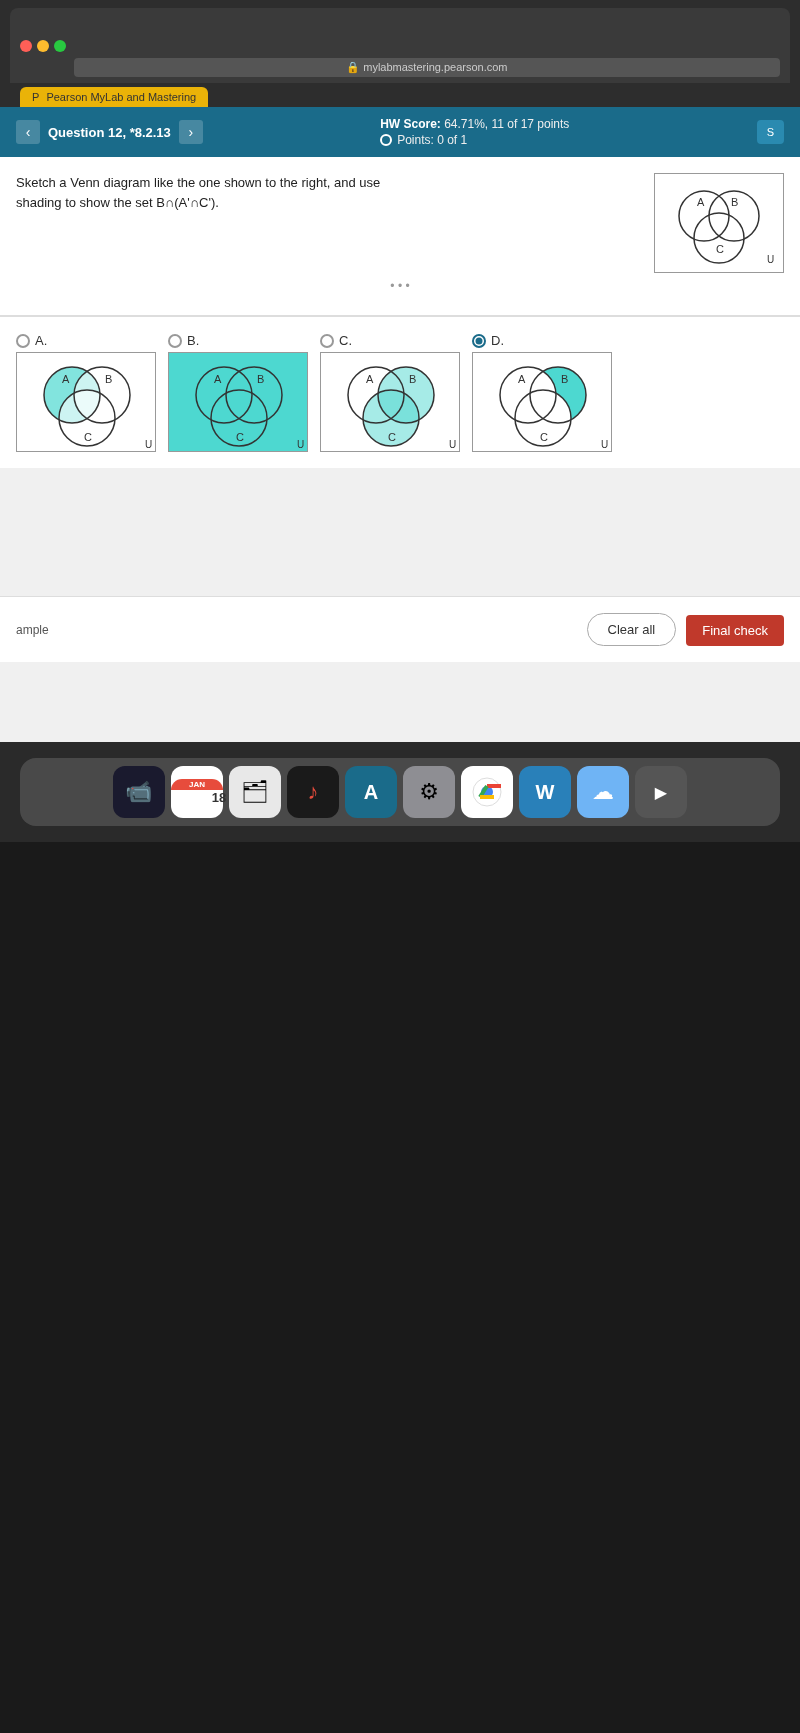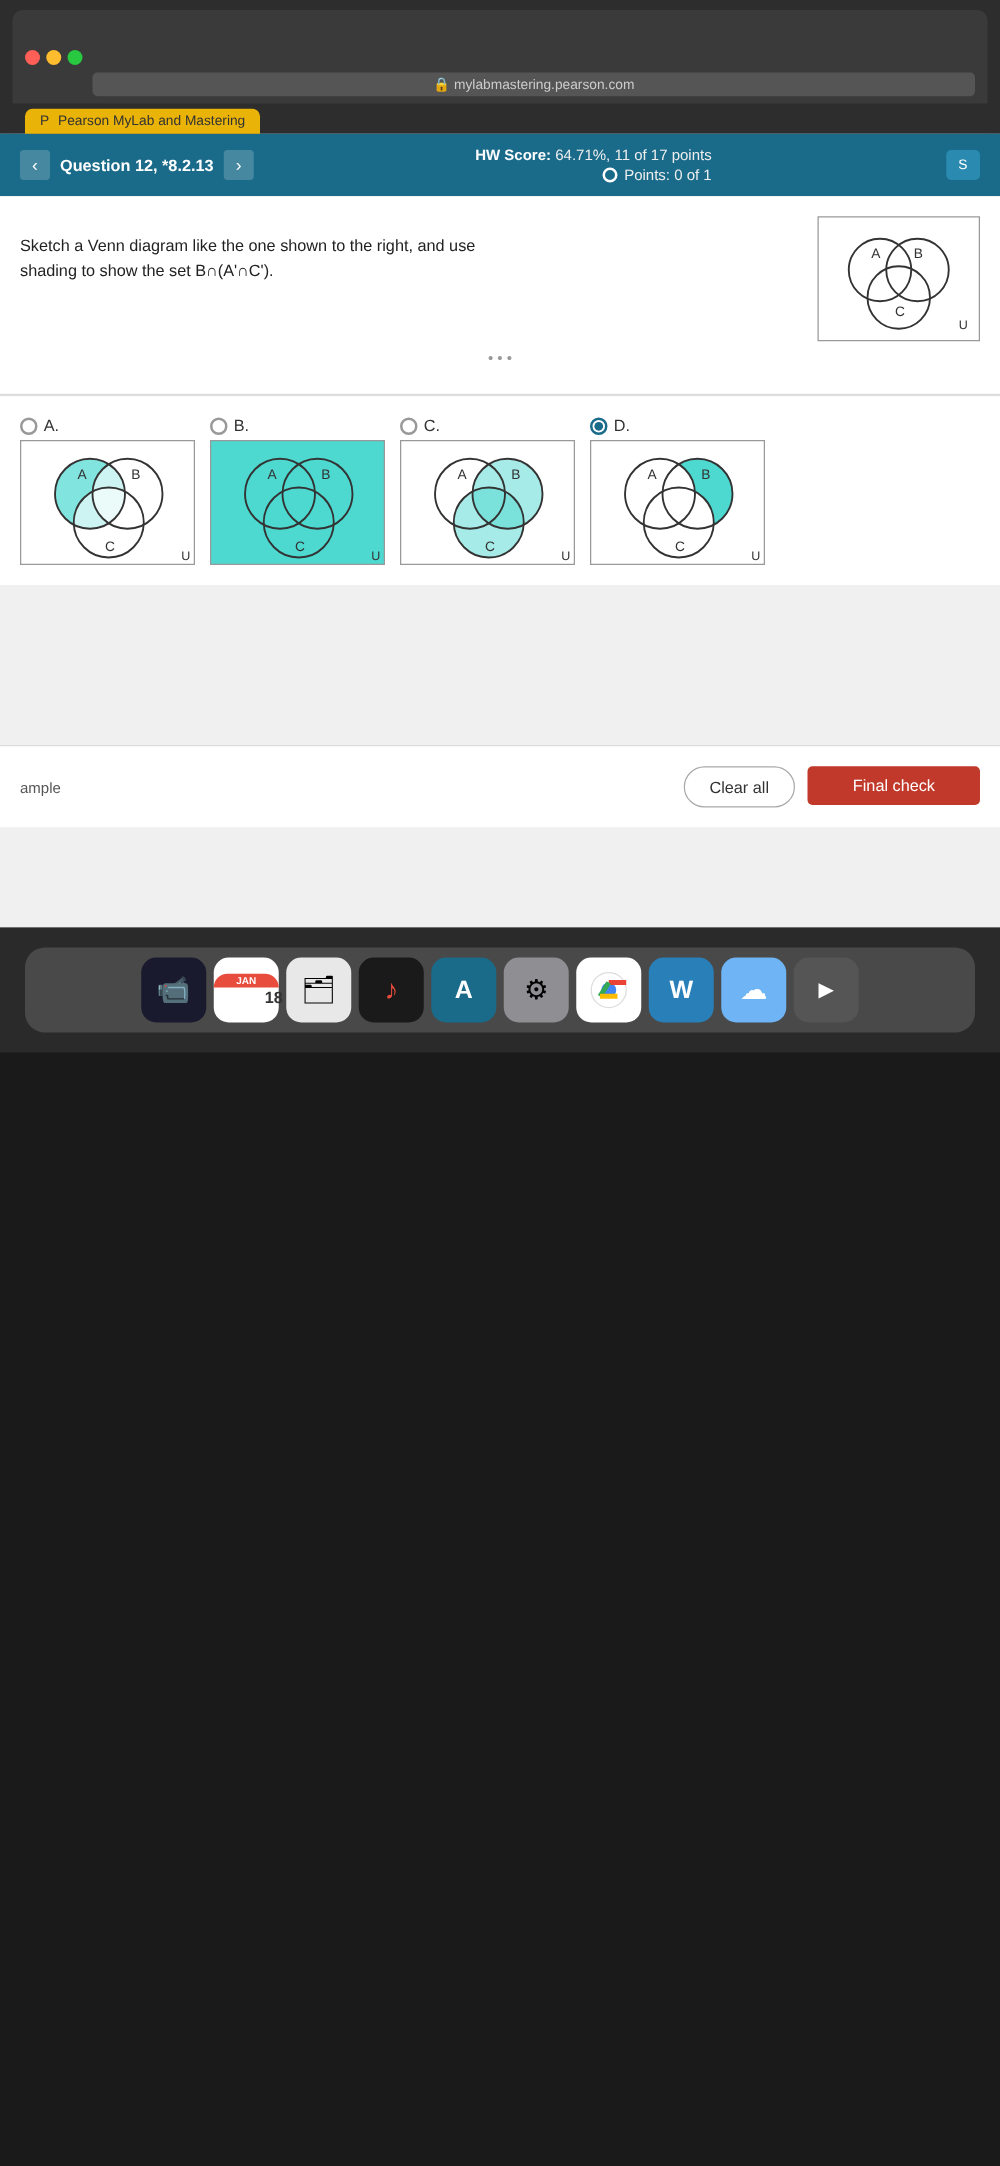--- a/index.html
+++ b/index.html
@@ -130,21 +130,20 @@
     }
     .hw-score {
       font-weight: bold;
       color: white;
     }
     .points-row {
       display: flex;
       align-items: center;
       gap: 5px;
       margin-top: 2px;
-      justify-content: flex-end;
     }
     .points-circle {
       width: 12px; height: 12px;
       border-radius: 50%;
       border: 2px solid white;
       display: inline-block;
     }
     .show-btn {
       background: #2a8ab0;
       color: white;
@@ -160,21 +159,20 @@
     .question-area {
       background: white;
       padding: 16px;
       border-bottom: 2px solid #ddd;
     }
     .question-text {
       font-size: 13px;
       color: #222;
       line-height: 1.5;
       max-width: 400px;
-      margin-top: 14px;
     }
     .question-header {
       display: flex;
       justify-content: space-between;
       align-items: flex-start;
     }
     .venn-reference {
       width: 130px;
       height: 100px;
       border: 1px solid #999;
@@ -267,36 +265,36 @@
       border-top: 1px solid #ddd;
       margin-top: 8px;
     }
     .example-text {
       font-size: 12px;
       color: #555;
     }
     .bottom-buttons {
       display: flex;
       gap: 10px;
-      align-items: flex-start;
+      align-items: flex-end;
     }
     .clear-all-btn {
       background: white;
       color: #333;
       border: 1px solid #aaa;
       padding: 8px 20px;
       border-radius: 20px;
       font-size: 13px;
       cursor: pointer;
     }
     .final-check-btn {
       background: #c0392b;
       color: white;
       border: none;
-      padding: 8px 36px;
+      padding: 8px 16px;
       border-radius: 4px;
       font-size: 13px;
       cursor: pointer;
     }
 
     
     .spacer {
       background: #f0f0f0;
       height: 120px;
     }

